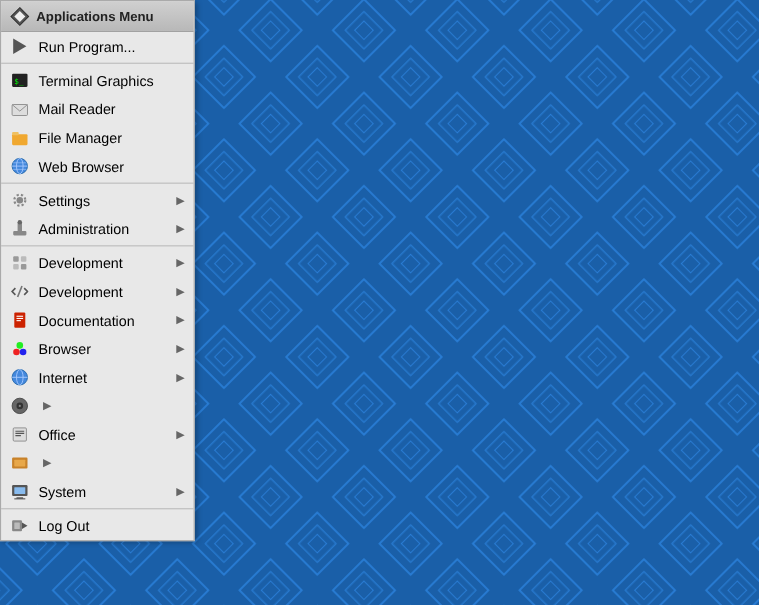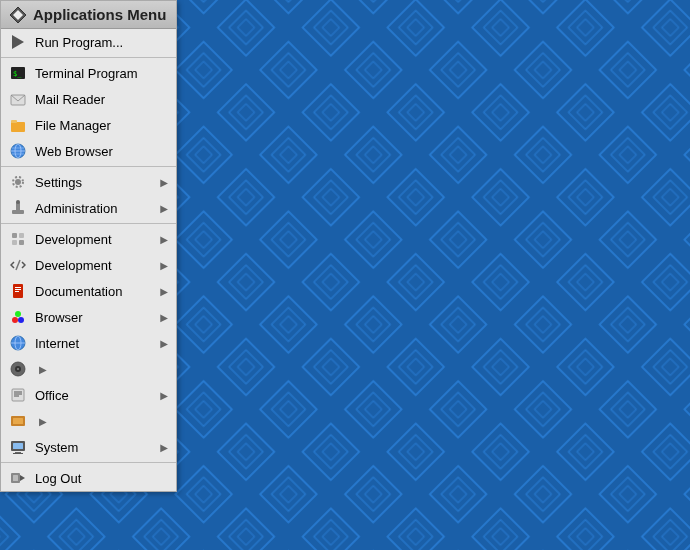--- a/index.html
+++ b/index.html
@@ -52,21 +52,21 @@
     }
 
     .menu-title-icon {
       width: 18px;
       height: 18px;
       margin-right: 6px;
       flex-shrink: 0;
     }
 
     .menu-title-text {
-      font-size: 15px;
+      font-size: 12px;
       font-weight: bold;
       color: #222;
     }
 
     
     .menu-item {
       display: flex;
       align-items: center;
       padding: 4px 8px;
       cursor: pointer;
@@ -145,21 +145,21 @@
 
   <div class="menu-separator"></div>
 
   <div class="menu-item">
     <div class="menu-item-icon">
       <svg width="16" height="16" viewBox="0 0 16 16">
         <rect x="1" y="2" width="14" height="12" fill="#222" rx="1"></rect>
         <text x="3" y="11" font-size="7" fill="#0f0" font-family="monospace">$_</text>
       </svg>
     </div>
-    <span class="menu-item-label">Terminal Program</span>
+    <span class="menu-item-label">Terminal Graphics</span>
   </div>
 
   <div class="menu-item">
     <div class="menu-item-icon">
       <svg width="16" height="16" viewBox="0 0 16 16">
         <rect x="1" y="4" width="14" height="10" fill="#ddd" stroke="#888" stroke-width="0.8" rx="1"></rect>
         <polyline points="1,4 8,10 15,4" fill="none" stroke="#888" stroke-width="0.8"></polyline>
       </svg>
     </div>
     <span class="menu-item-label">Mail Reader</span>

